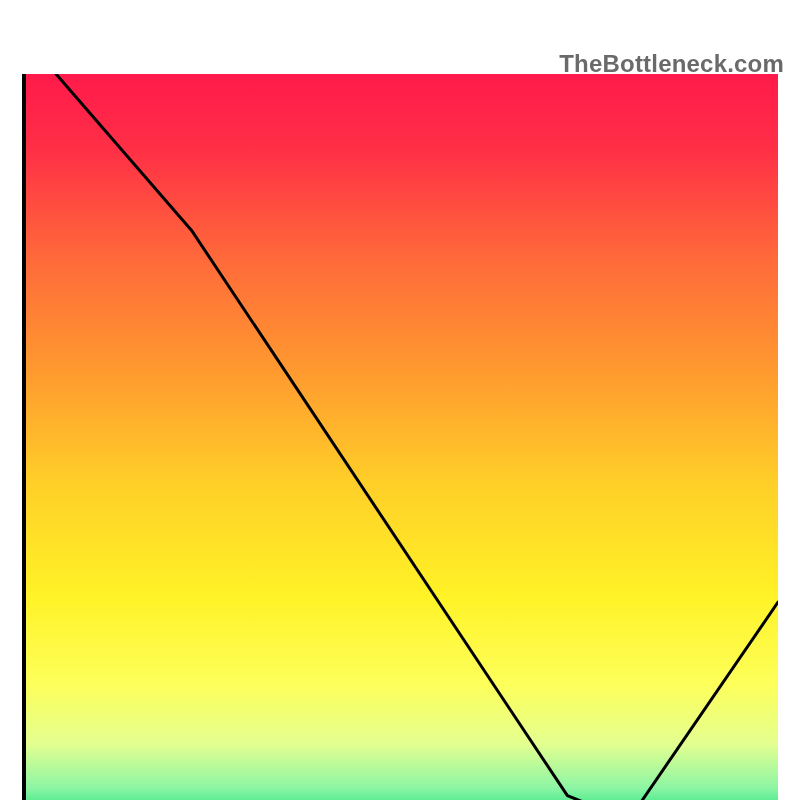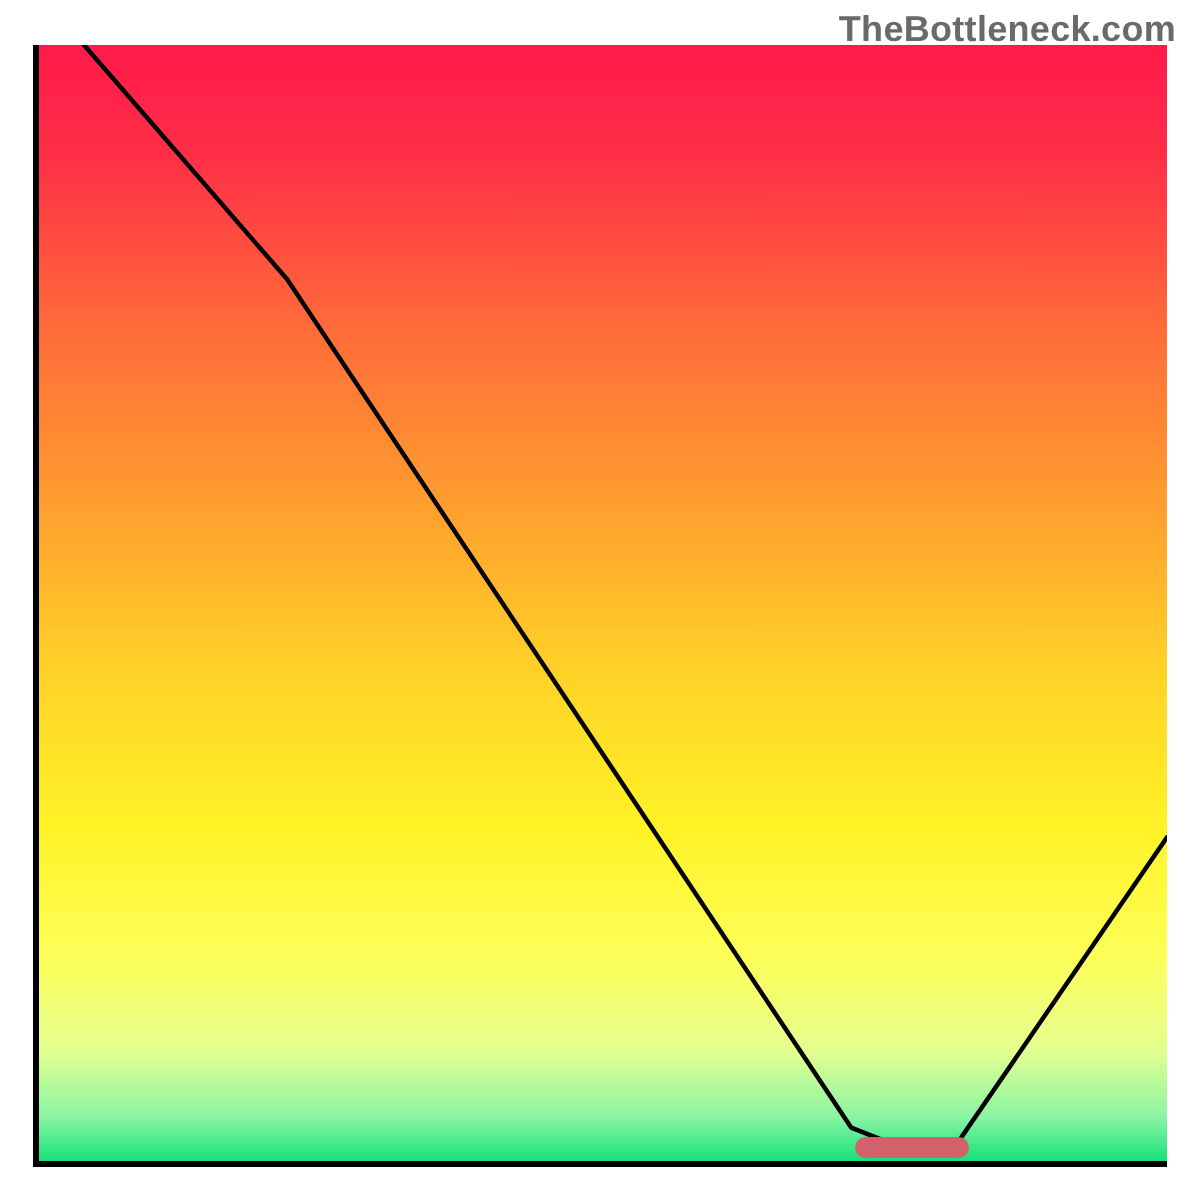--- a/index.html
+++ b/index.html
@@ -2,20 +2,21 @@
 <html><head>
 <meta charset="utf-8">
 <style>
   * { margin: 0; padding: 0; box-sizing: border-box; }
   html, body { width: 800px; height: 800px; overflow: hidden; background: #fff; }
   .frame {
     position: relative;
     width: 800px;
     height: 683px;
     background: #fff;
+    margin-top: 44px;
   }
   .watermark {
     position: absolute;
     top: 6px;
     right: 16px;
     font-family: Arial, Helvetica, sans-serif;
     font-size: 24px;
     font-weight: 600;
     color: #6a6a6a;
     letter-spacing: 0.2px;

